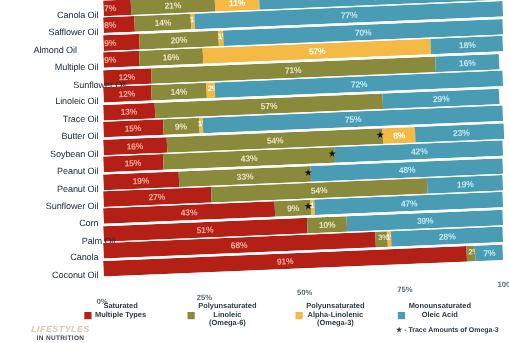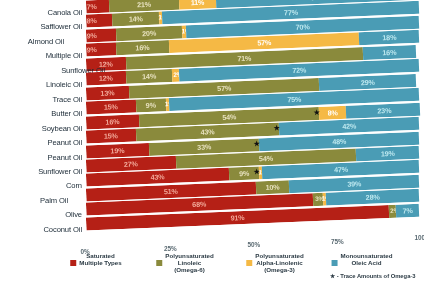--- a/index.html
+++ b/index.html
@@ -367,38 +367,38 @@
             <span>51%</span>
           </div>
           <div class="seg lin" style="width: 33.4px; background: rgb(138, 138, 60);">
             <span>10%</span>
           </div>
           <div class="seg mono" style="width: 130.26px; background: rgb(74, 156, 181);">
             <span>39%</span>
           </div>
         </div>
       </div>
-      <div class="rowlabel" style="top: 204.85px; left: 0px; width: 68px;">Palm Oil</div>
+      <div class="rowlabel" style="top: 204.85px; left: 0px; width: 96px;">Palm Oil</div>
       <div class="row" style="top: 214.3px; left: 0px; width: 424px; transform: rotate(-2.35deg); transform-origin: 0px 0px;">
         <div class="bar" style="left: 85.5px; width: 334px;">
           <div class="seg sat" style="width: 227.12px; background: rgb(181, 32, 22);">
             <span>68%</span>
           </div>
           <div class="seg lin tiny" style="width: 10.02px; background: rgb(138, 138, 60);">
             <span style="transform: translateX(2px);">3%</span>
           </div>
           <div class="seg ala tiny" style="width: 3.34px; background: rgb(245, 185, 69);">
             <span style="transform: translateX(2px);">1%</span>
           </div>
           <div class="seg mono" style="width: 93.52px; background: rgb(74, 156, 181);">
             <span>28%</span>
           </div>
         </div>
       </div>
-      <div class="rowlabel" style="top: 219.3px; left: 0px; width: 82px;">Olive</div>
+      <div class="rowlabel" style="top: 219.3px; left: 0px; width: 82px;">Canola</div>
       <div class="row" style="top: 228.75px; left: 0px; width: 424px; transform: rotate(-2.35deg); transform-origin: 0px 0px;">
         <div class="bar" style="left: 85.5px; width: 334px;">
           <div class="seg sat" style="width: 303.94px; background: rgb(181, 32, 22);">
             <span>91%</span>
           </div>
           <div class="seg lin tiny" style="width: 6.68px; background: rgb(138, 138, 60);">
             <span style="transform: translateX(2px);">2%</span>
           </div>
           <div class="seg mono" style="width: 23.38px; background: rgb(74, 156, 181);">
             <span>7%</span>
@@ -429,14 +429,18 @@
         <div class="swatch" style="background: rgb(245, 185, 69);"></div>
         <div class="leg-text"><span>Polyunsaturated</span><span class="l2">Alpha-Linolenic</span><span class="l3">(Omega-3)</span></div>
       </div>
       <div class="leg-item" style="left: 362px; top: 0px; transform: translateX(-50%);">
         <div class="swatch" style="background: rgb(74, 156, 181);"></div>
         <div class="leg-text"><span>Monounsaturated</span><span class="l2">Oleic Acid</span></div>
       </div>
       <div id="trace-note" style="left: 330px; top: 22px;">★ - Trace Amounts of Omega-3</div>
     </div>
 
+  <div id="brand">
+    <div class="b1">LIFESTYLES</div>
+    <div class="b2">IN NUTRITION</div>
+  </div>
 
 </div>
 
 </body></html>

